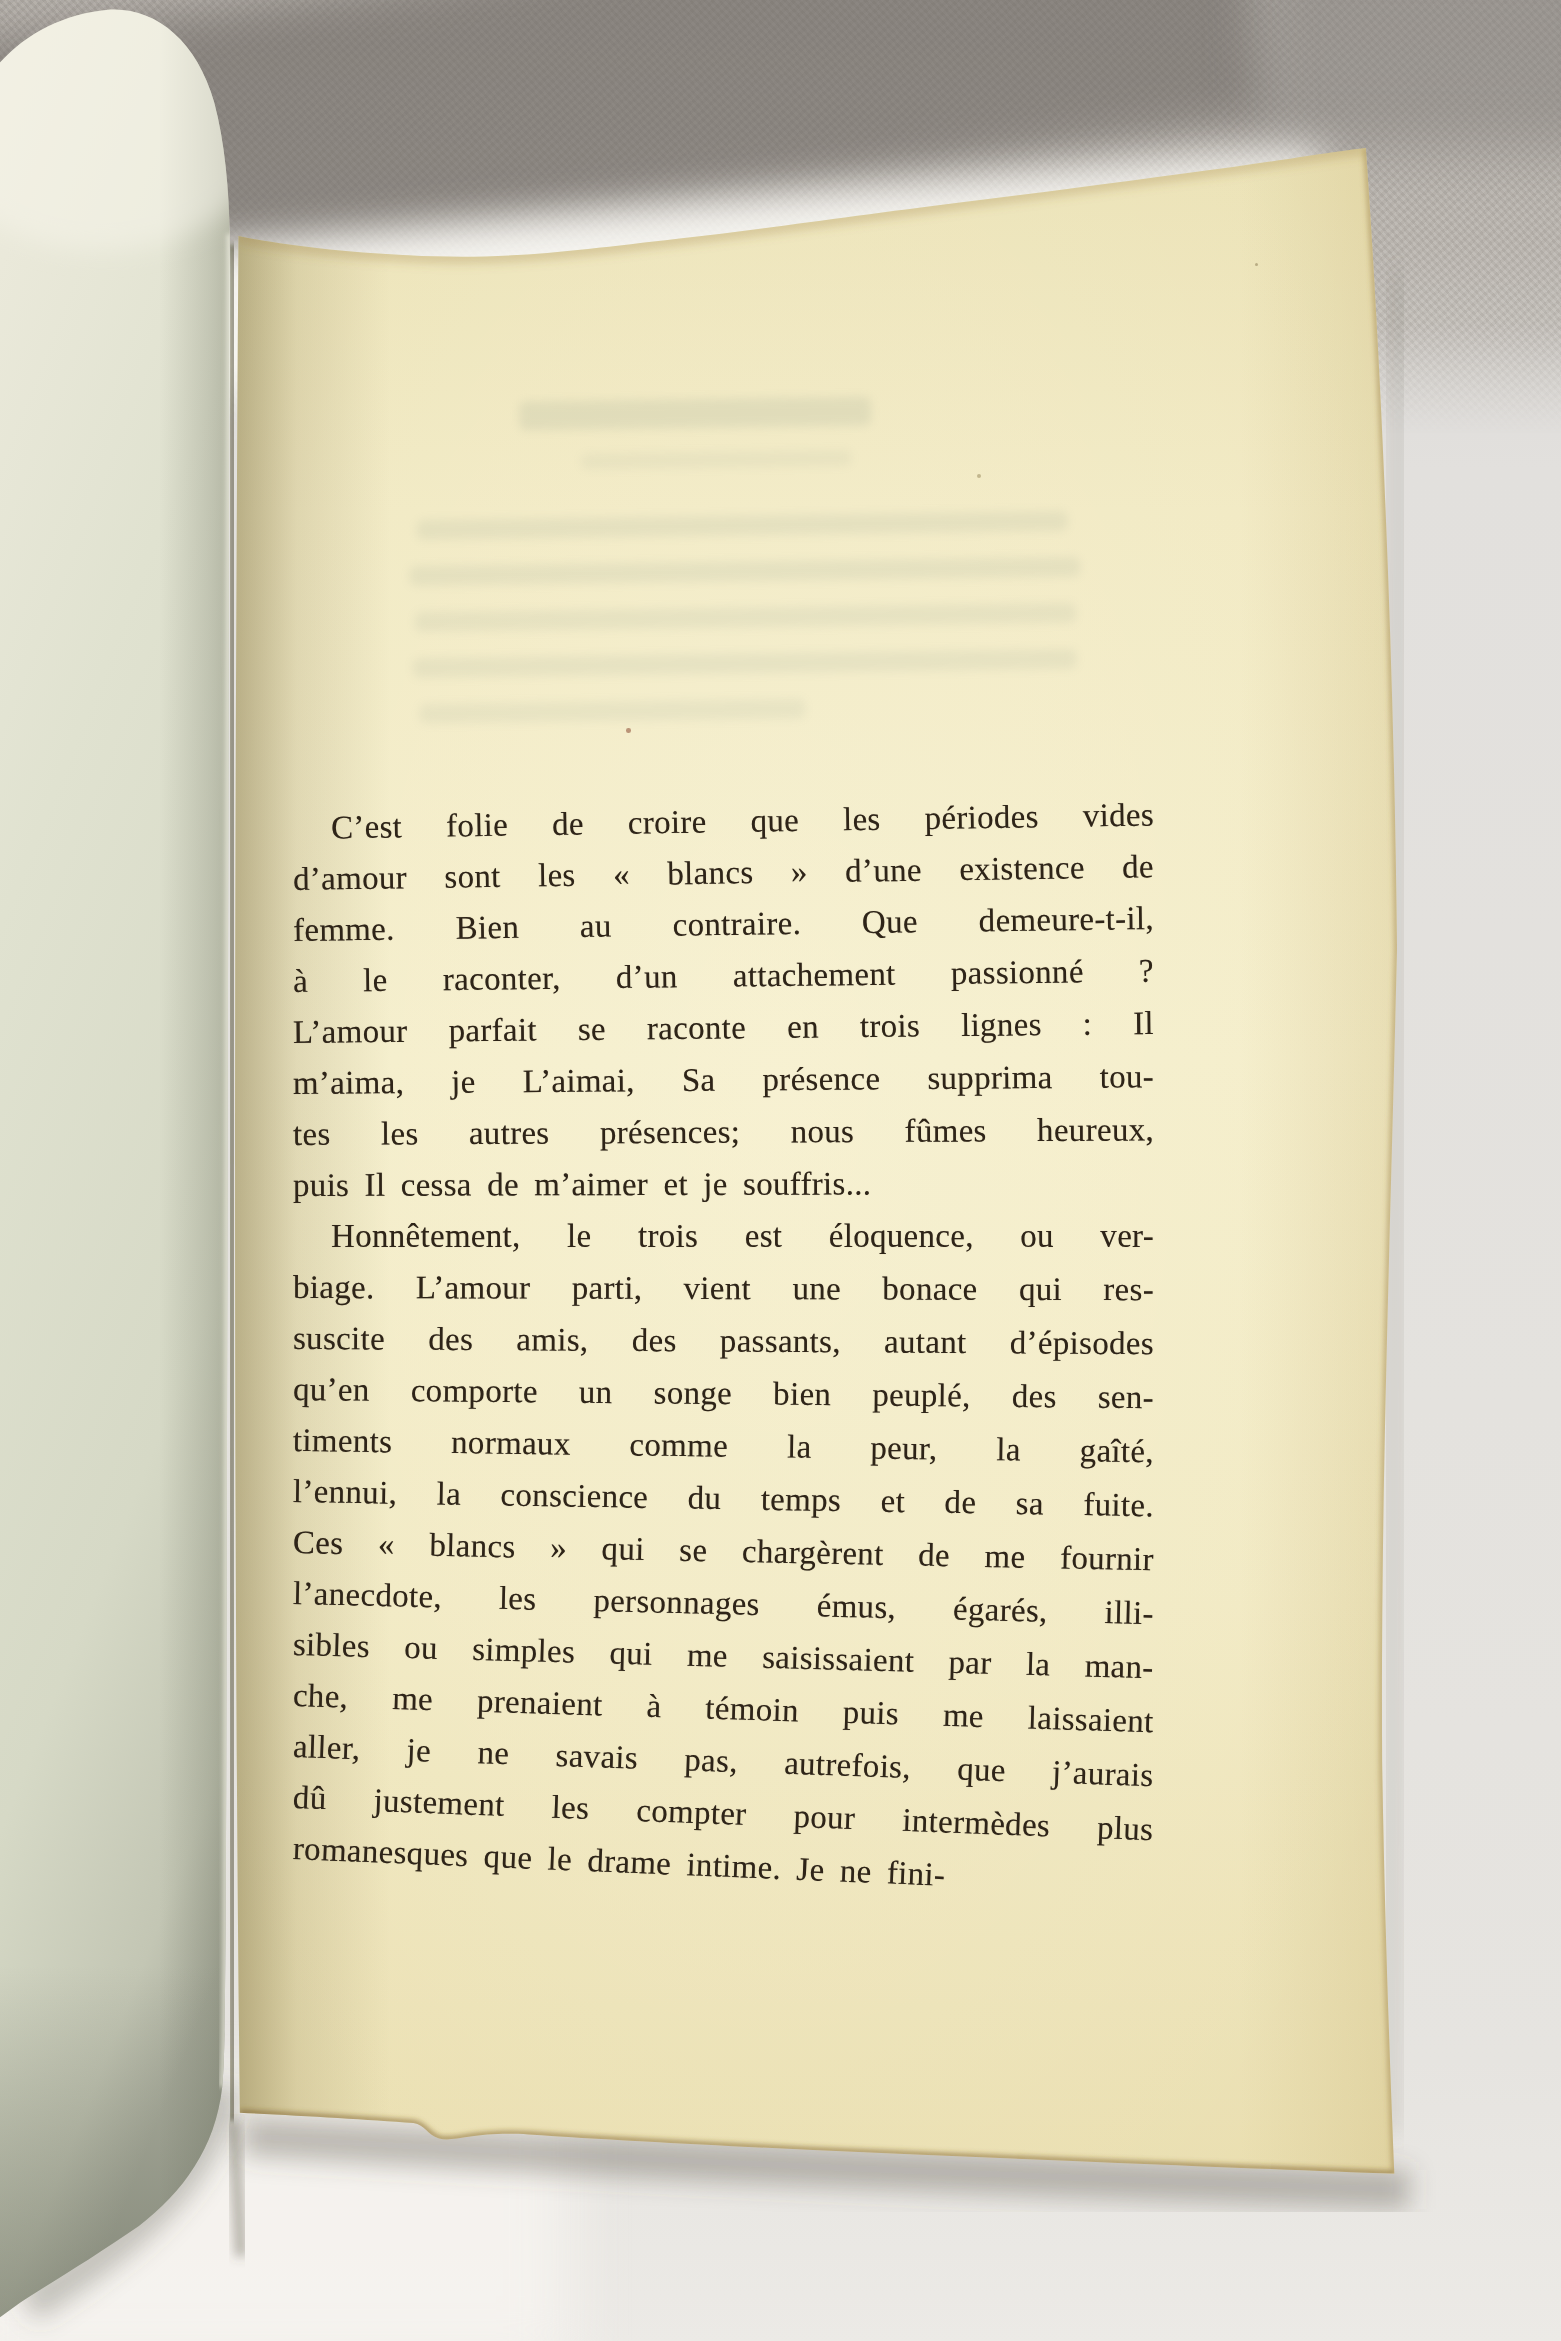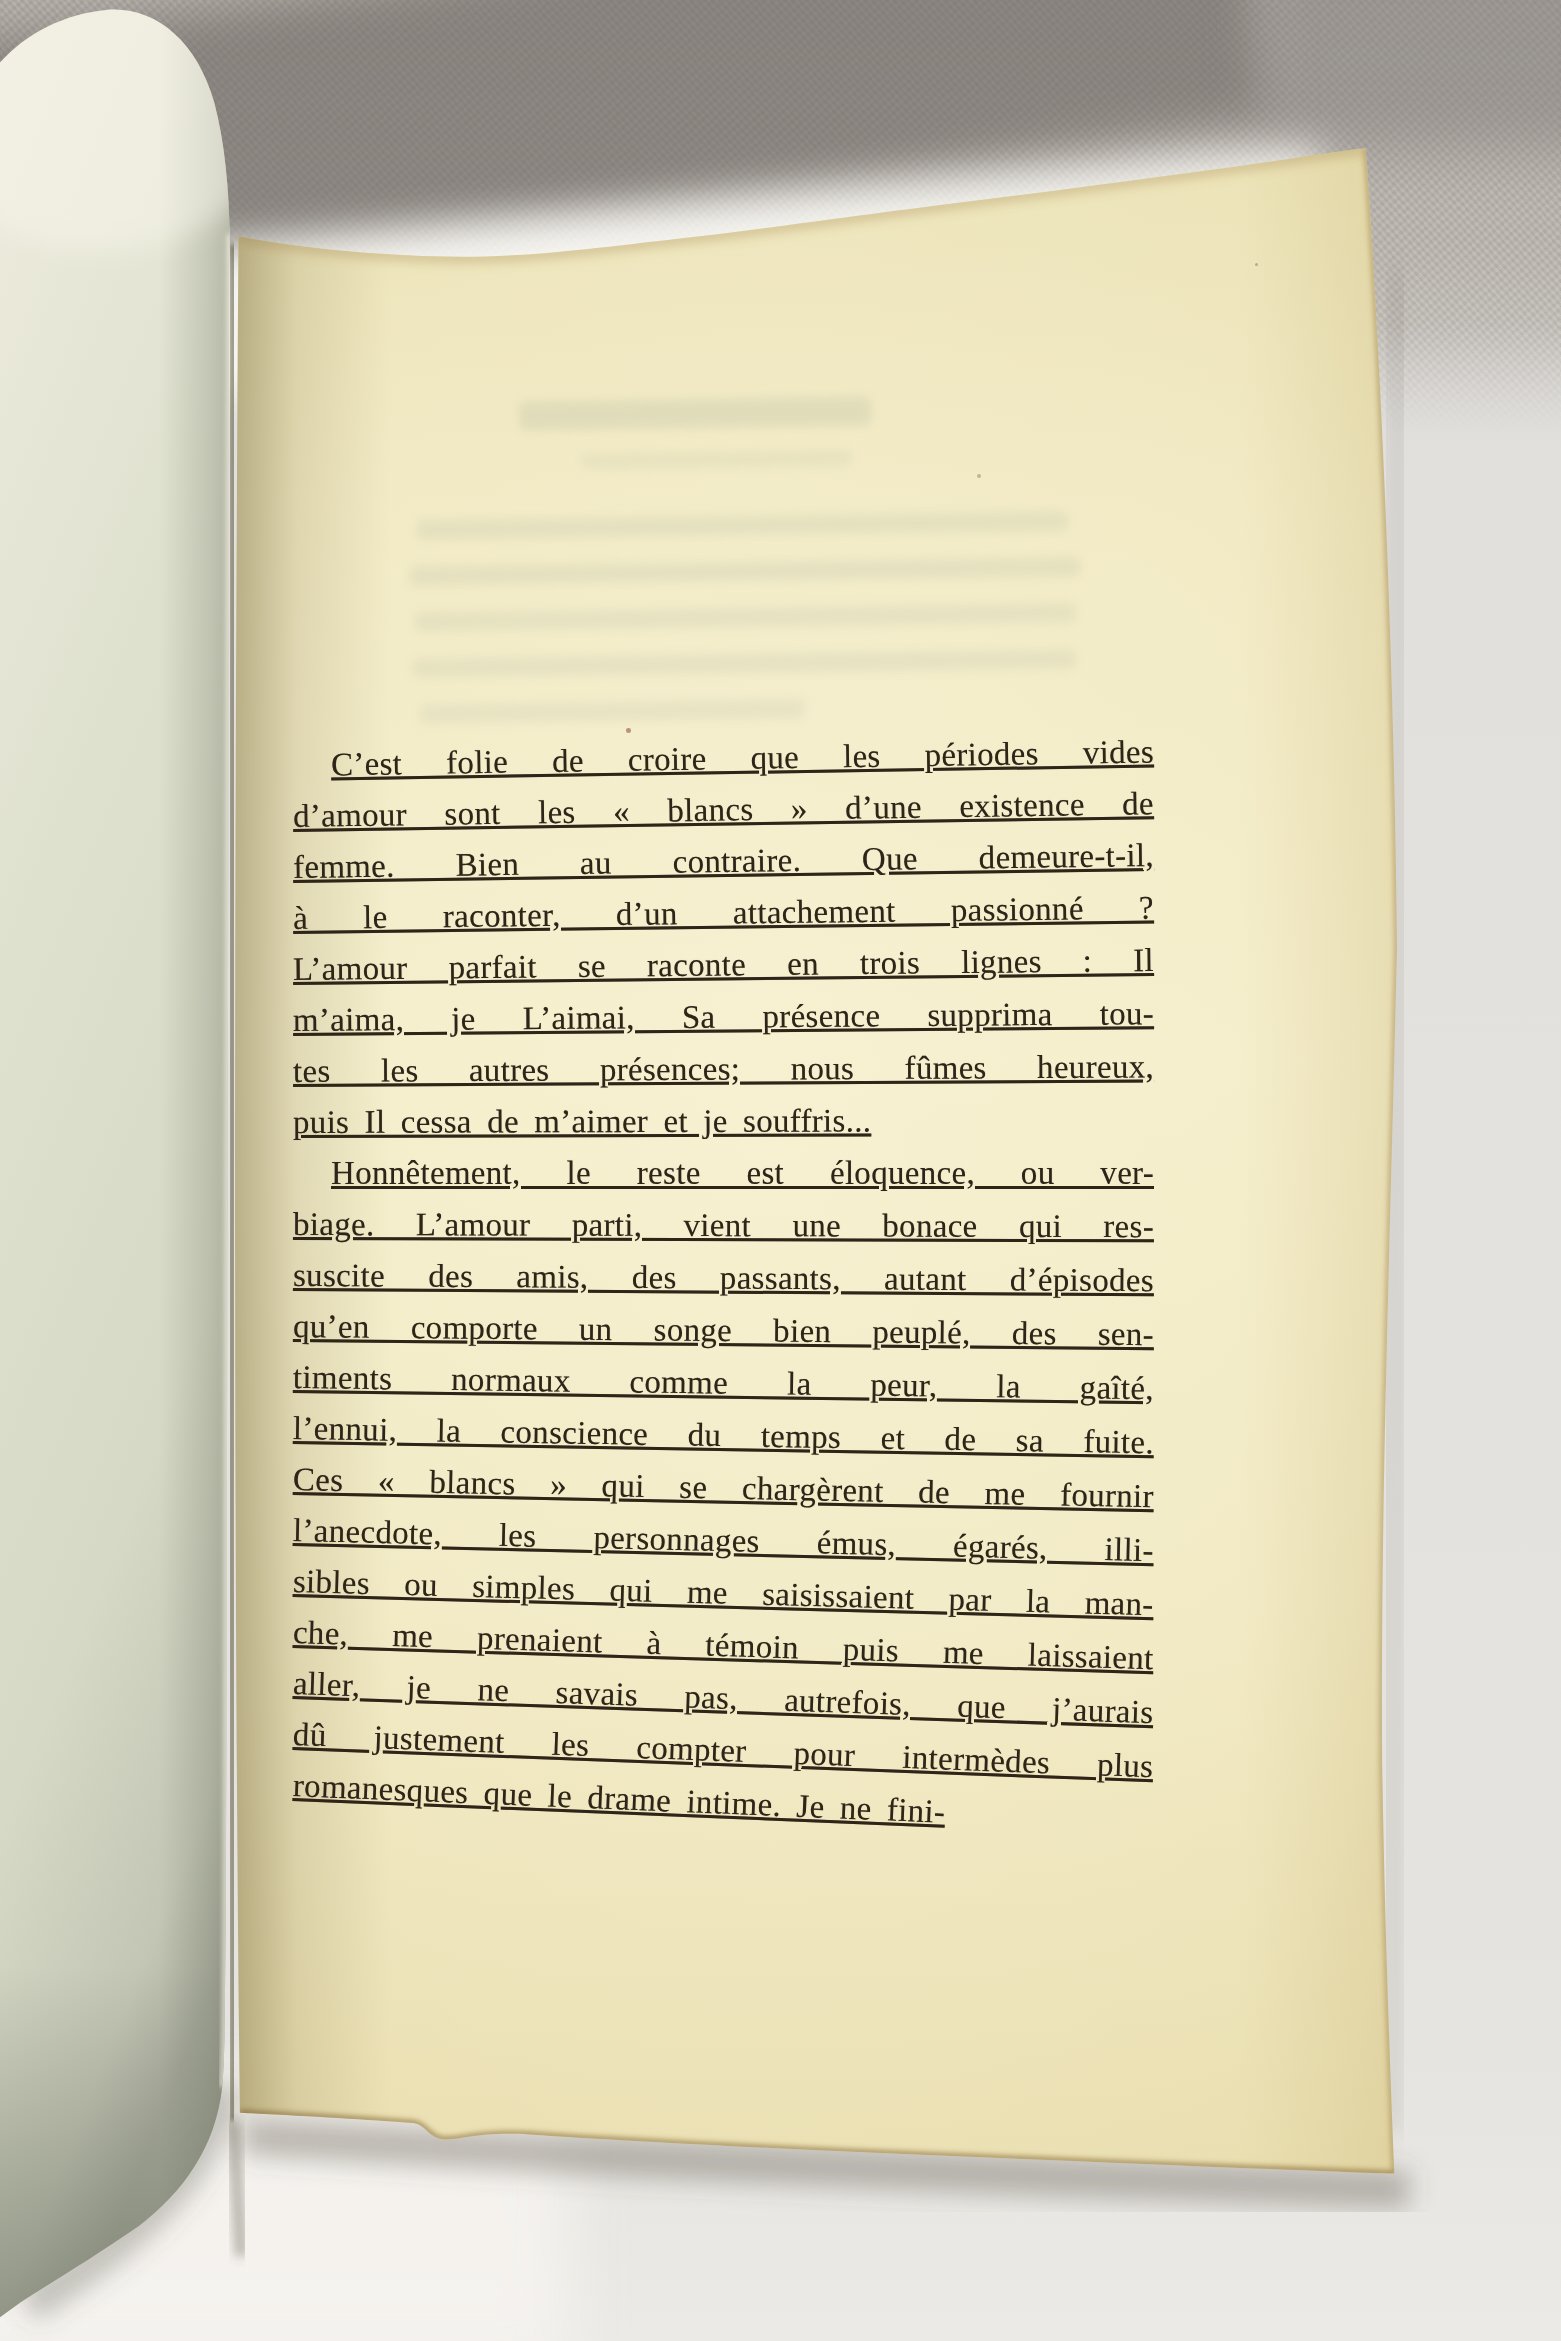--- a/index.html
+++ b/index.html
@@ -41,22 +41,22 @@
   .g-l3      { left:412px; top:614px;  width:661px; height:20.3px; opacity:0.12; }
   .g-l4      { left:409px; top:660px;  width:664px; height:20.3px; opacity:0.12; }
   .g-l5      { left:415px; top:706px; width:386px; height:20.3px; opacity:0.11; }
 
   .speck { position:absolute; border-radius:50%; z-index:4; }
   .speck-1 { left:626px;  top:728px; width:4.7px;  height:4.7px;  background:#8a4a33; opacity:0.55; }
   .speck-2 { left:977px; top:474px;  width:4.1px;  height:4.1px;  background:#7a6a3a; opacity:0.4; }
   .speck-3 { left:1255px; top:263px;  width:3.4px;  height:3.4px;  background:#6b5a33; opacity:0.4; }
 
   
-  .text-block { position:absolute; left:293px; top:740px; width:861px; z-index:5;
-    color:#2e2418; text-shadow:0 0 0.7px rgba(46,36,24,0.4);text-decoration:underline; }
+  .text-block { position:absolute; left:293px; top:803px; width:861px; z-index:5;
+    color:#2e2418; text-shadow:0 0 0.7px rgba(46,36,24,0.4); }
   .text-line { height:51px; line-height:51px; font-size:33px; letter-spacing:0.3px;
     word-spacing:2px; text-align:justify; text-align-last:justify;
     transform:rotate(var(--r,0deg)); transform-origin:0 50%; }
   .text-line.indent { text-indent:38px; }
   .text-line.no-just { text-align-last:left; word-spacing:6.8px; }
 </style>
 </head>
 <body>
 
 <div class="scene">
@@ -220,21 +220,21 @@
 
   <div class="text-block">
     <div class="text-line indent" style="--r:-0.90deg">C’est folie de croire que les périodes vides</div>
     <div class="text-line" style="--r:-0.85deg">d’amour sont les « blancs » d’une existence de</div>
     <div class="text-line" style="--r:-0.80deg">femme. Bien au contraire. Que demeure-t-il,</div>
     <div class="text-line" style="--r:-0.70deg">à le raconter, d’un attachement passionné ?</div>
     <div class="text-line" style="--r:-0.60deg">L’amour parfait se raconte en trois lignes : Il</div>
     <div class="text-line" style="--r:-0.45deg">m’aima, je L’aimai, Sa présence supprima tou-</div>
     <div class="text-line" style="--r:-0.30deg">tes les autres présences; nous fûmes heureux,</div>
     <div class="text-line no-just" style="--r:-0.15deg">puis Il cessa de m’aimer et je souffris...</div>
-    <div class="text-line indent" style="--r:0deg">Honnêtement, le reste est éloquence, ou ver-</div>
+    <div class="text-line indent" style="--r:0deg">Honnêtement, le trois est éloquence, ou ver-</div>
     <div class="text-line" style="--r:0.15deg">biage. L’amour parti, vient une bonace qui res-</div>
     <div class="text-line" style="--r:0.35deg">suscite des amis, des passants, autant d’épisodes</div>
     <div class="text-line" style="--r:0.55deg">qu’en comporte un songe bien peuplé, des sen-</div>
     <div class="text-line" style="--r:0.75deg">timents normaux comme la peur, la gaîté,</div>
     <div class="text-line" style="--r:0.95deg">l’ennui, la conscience du temps et de sa fuite.</div>
     <div class="text-line" style="--r:1.15deg">Ces « blancs » qui se chargèrent de me fournir</div>
     <div class="text-line" style="--r:1.35deg">l’anecdote, les personnages émus, égarés, illi-</div>
     <div class="text-line" style="--r:1.55deg">sibles ou simples qui me saisissaient par la man-</div>
     <div class="text-line" style="--r:1.75deg">che, me prenaient à témoin puis me laissaient</div>
     <div class="text-line" style="--r:1.95deg">aller, je ne savais pas, autrefois, que j’aurais</div>

